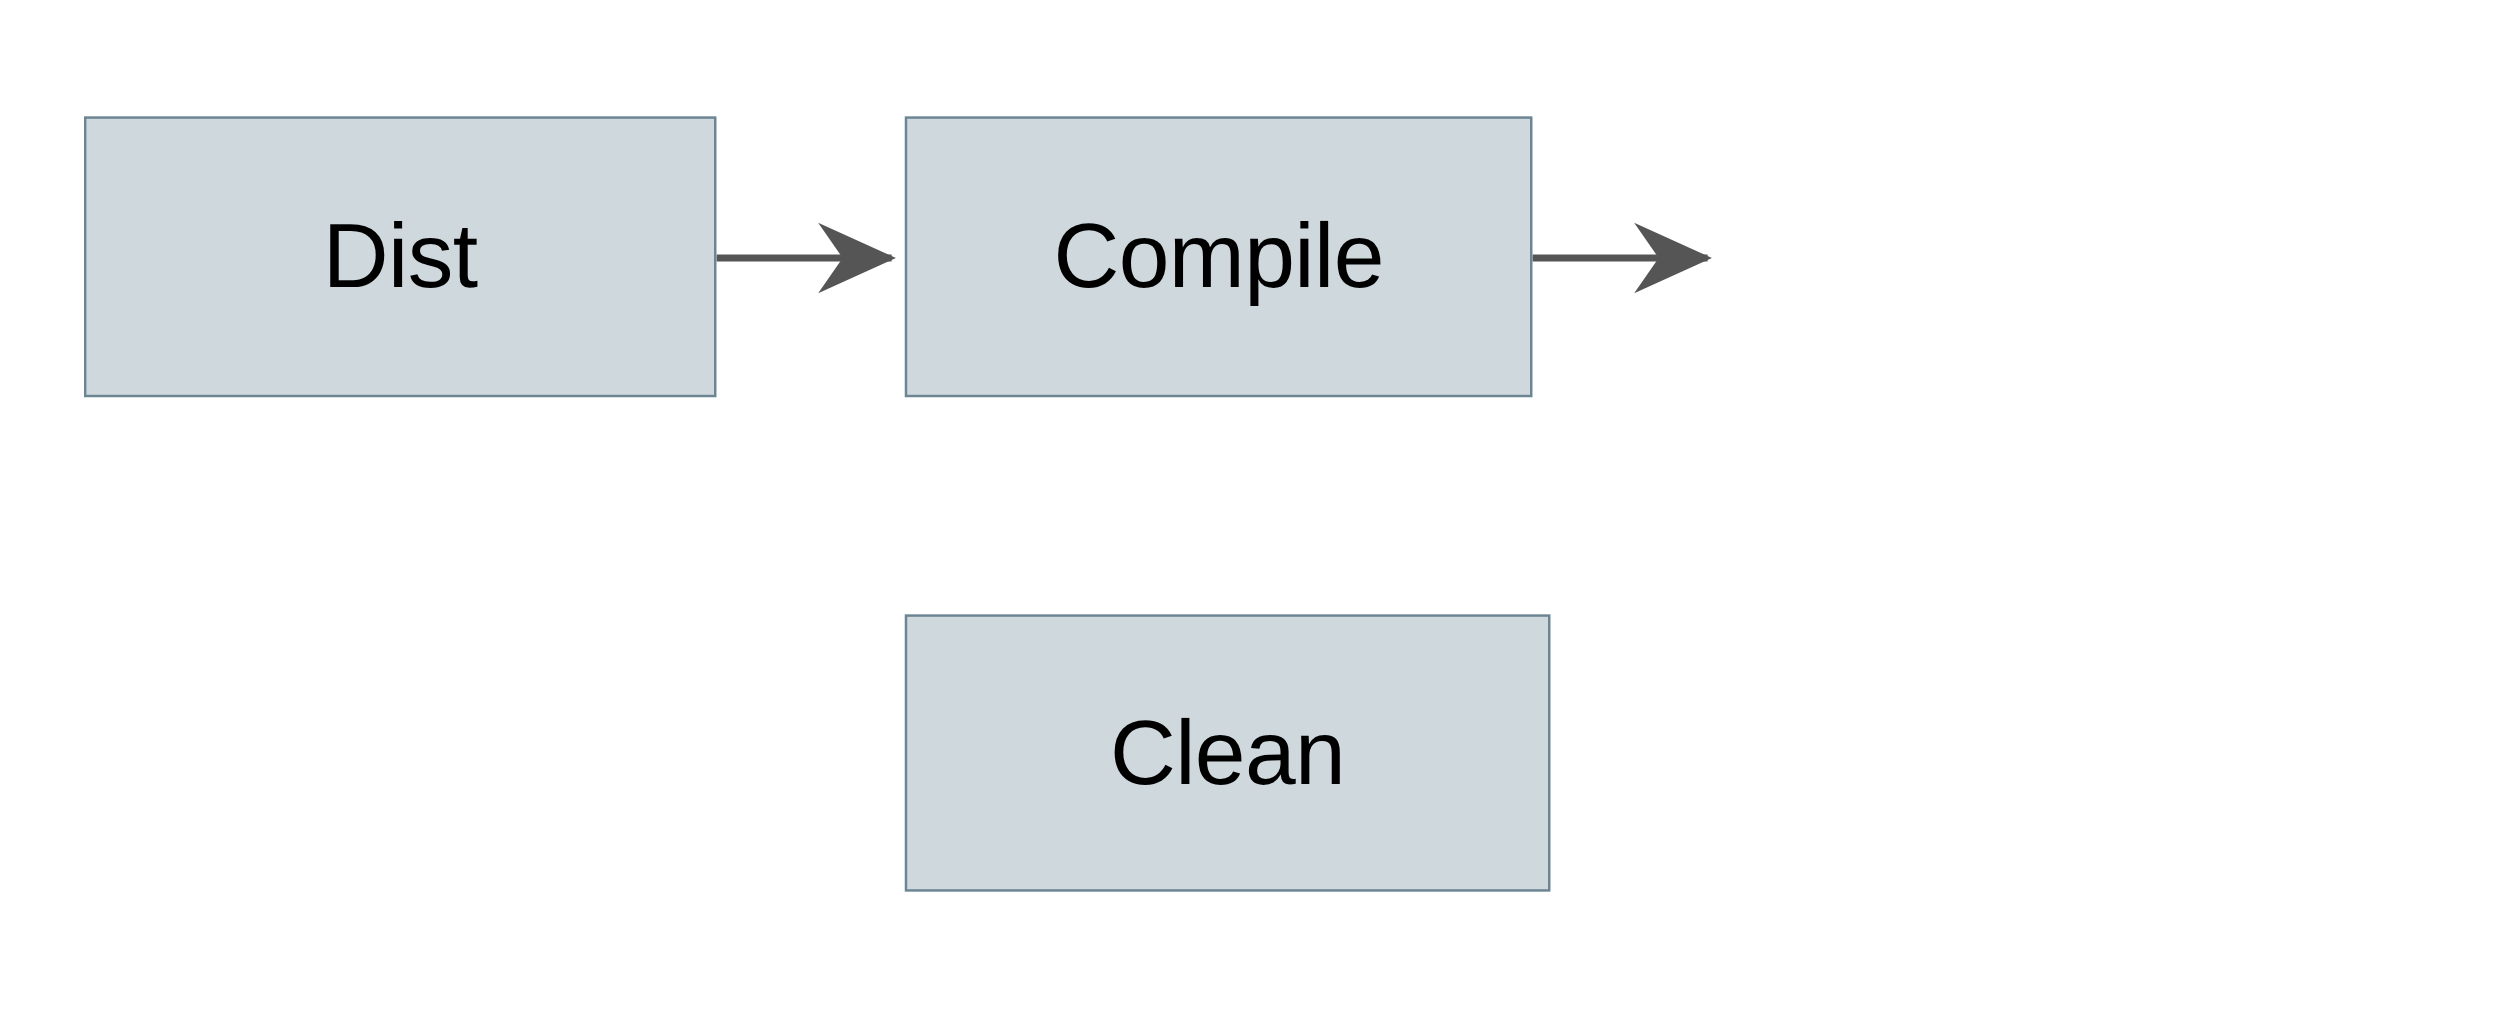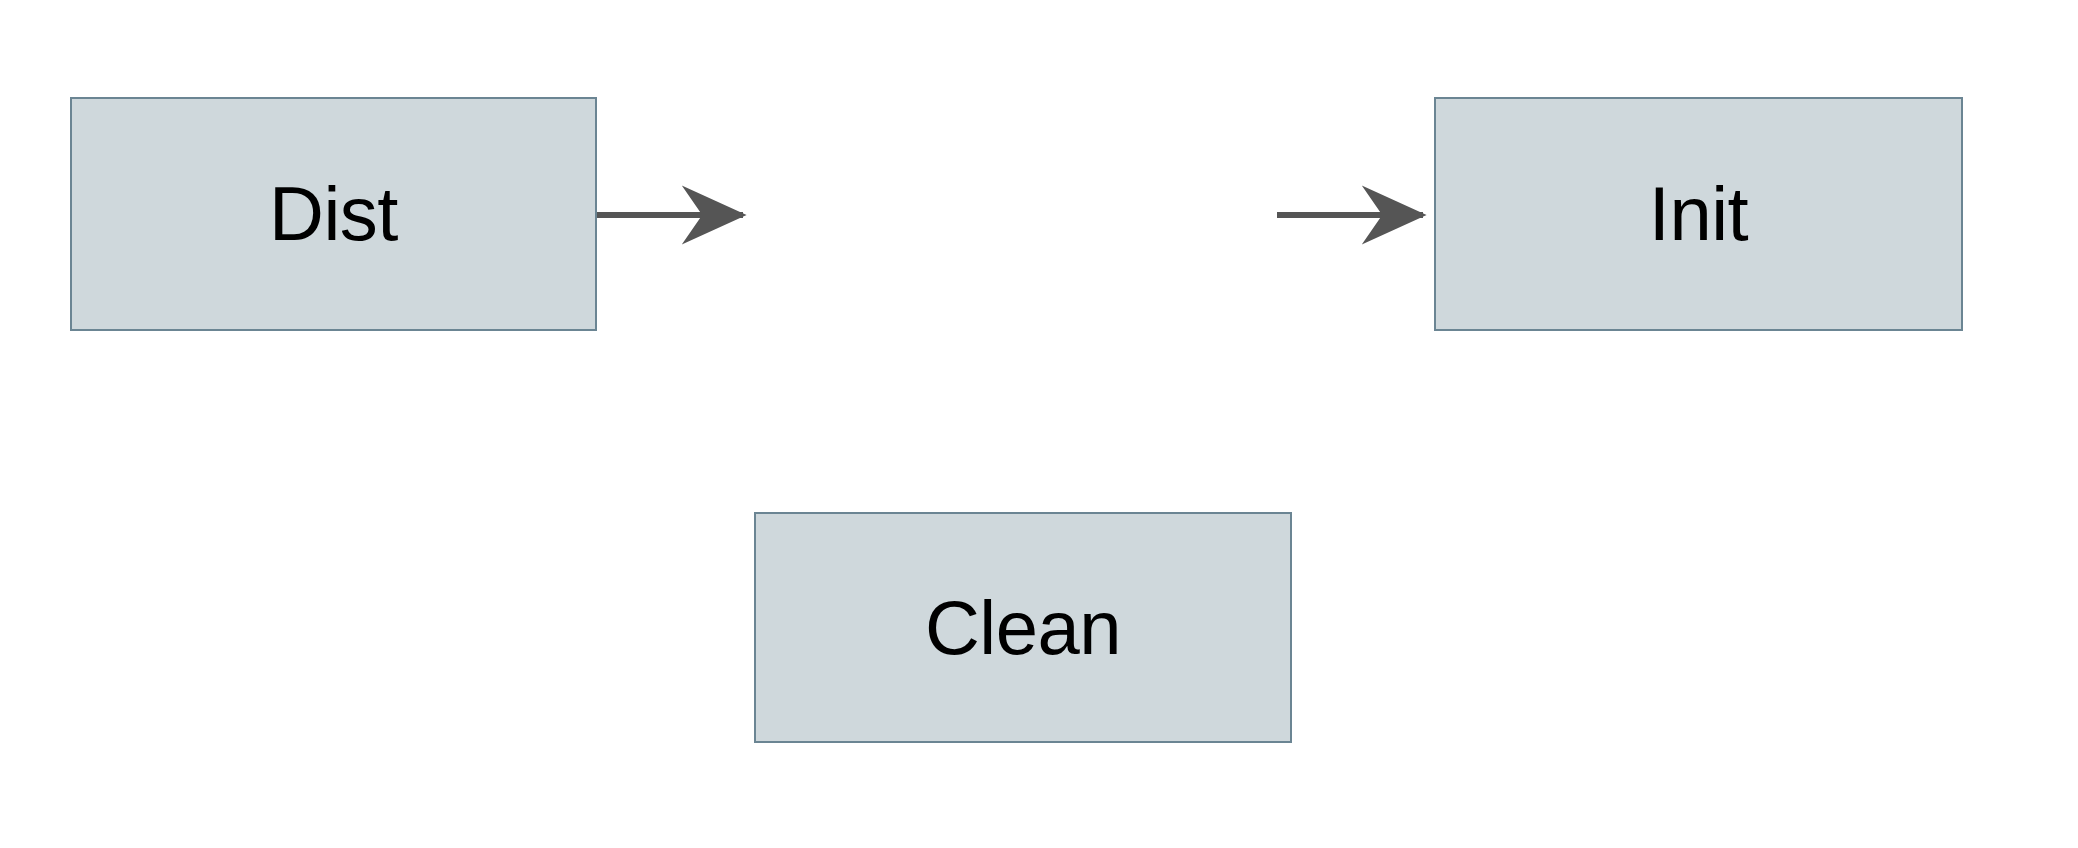--- a/index.html
+++ b/index.html
@@ -70,22 +70,22 @@
 
     <g>
       <line x1="1277" y1="215" x2="1423" y2="215" stroke="#555555" stroke-width="6" marker-end="url(#stealth-arrow)"></line>
     </g>
   </svg>
 
   <div class="node" id="node-dist" style="left: 70px; top: 97px; width: 527px; height: 234px; background: rgb(207, 216, 220); border-color: rgb(107, 133, 147);">
     <span class="node-label" style="color: rgb(0, 0, 0);">Dist</span>
   </div>
 
+  <div class="node" id="node-compile" style="left: 754px; top: 97px; width: 523px; height: 234px; background: rgb(207, 216, 220); border-color: rgb(107, 133, 147);">
+    <span class="node-label" style="color: rgb(0, 0, 0);">Compile</span>
+  </div>
 
-  <div class="node" id="node-init" style="left: 1434px; top: 97px; width: 529px; height: 234px; background: rgb(207, 216, 220); border-color: rgb(107, 133, 147);">
-    <span class="node-label" style="color: rgb(0, 0, 0);">Init</span>
-  </div>
 
   <div class="node" id="node-clean" style="left: 754px; top: 512px; width: 538px; height: 231px; background: rgb(207, 216, 220); border-color: rgb(107, 133, 147);">
     <span class="node-label" style="color: rgb(0, 0, 0);">Clean</span>
   </div>
 
 </div>
 
 </body></html>

